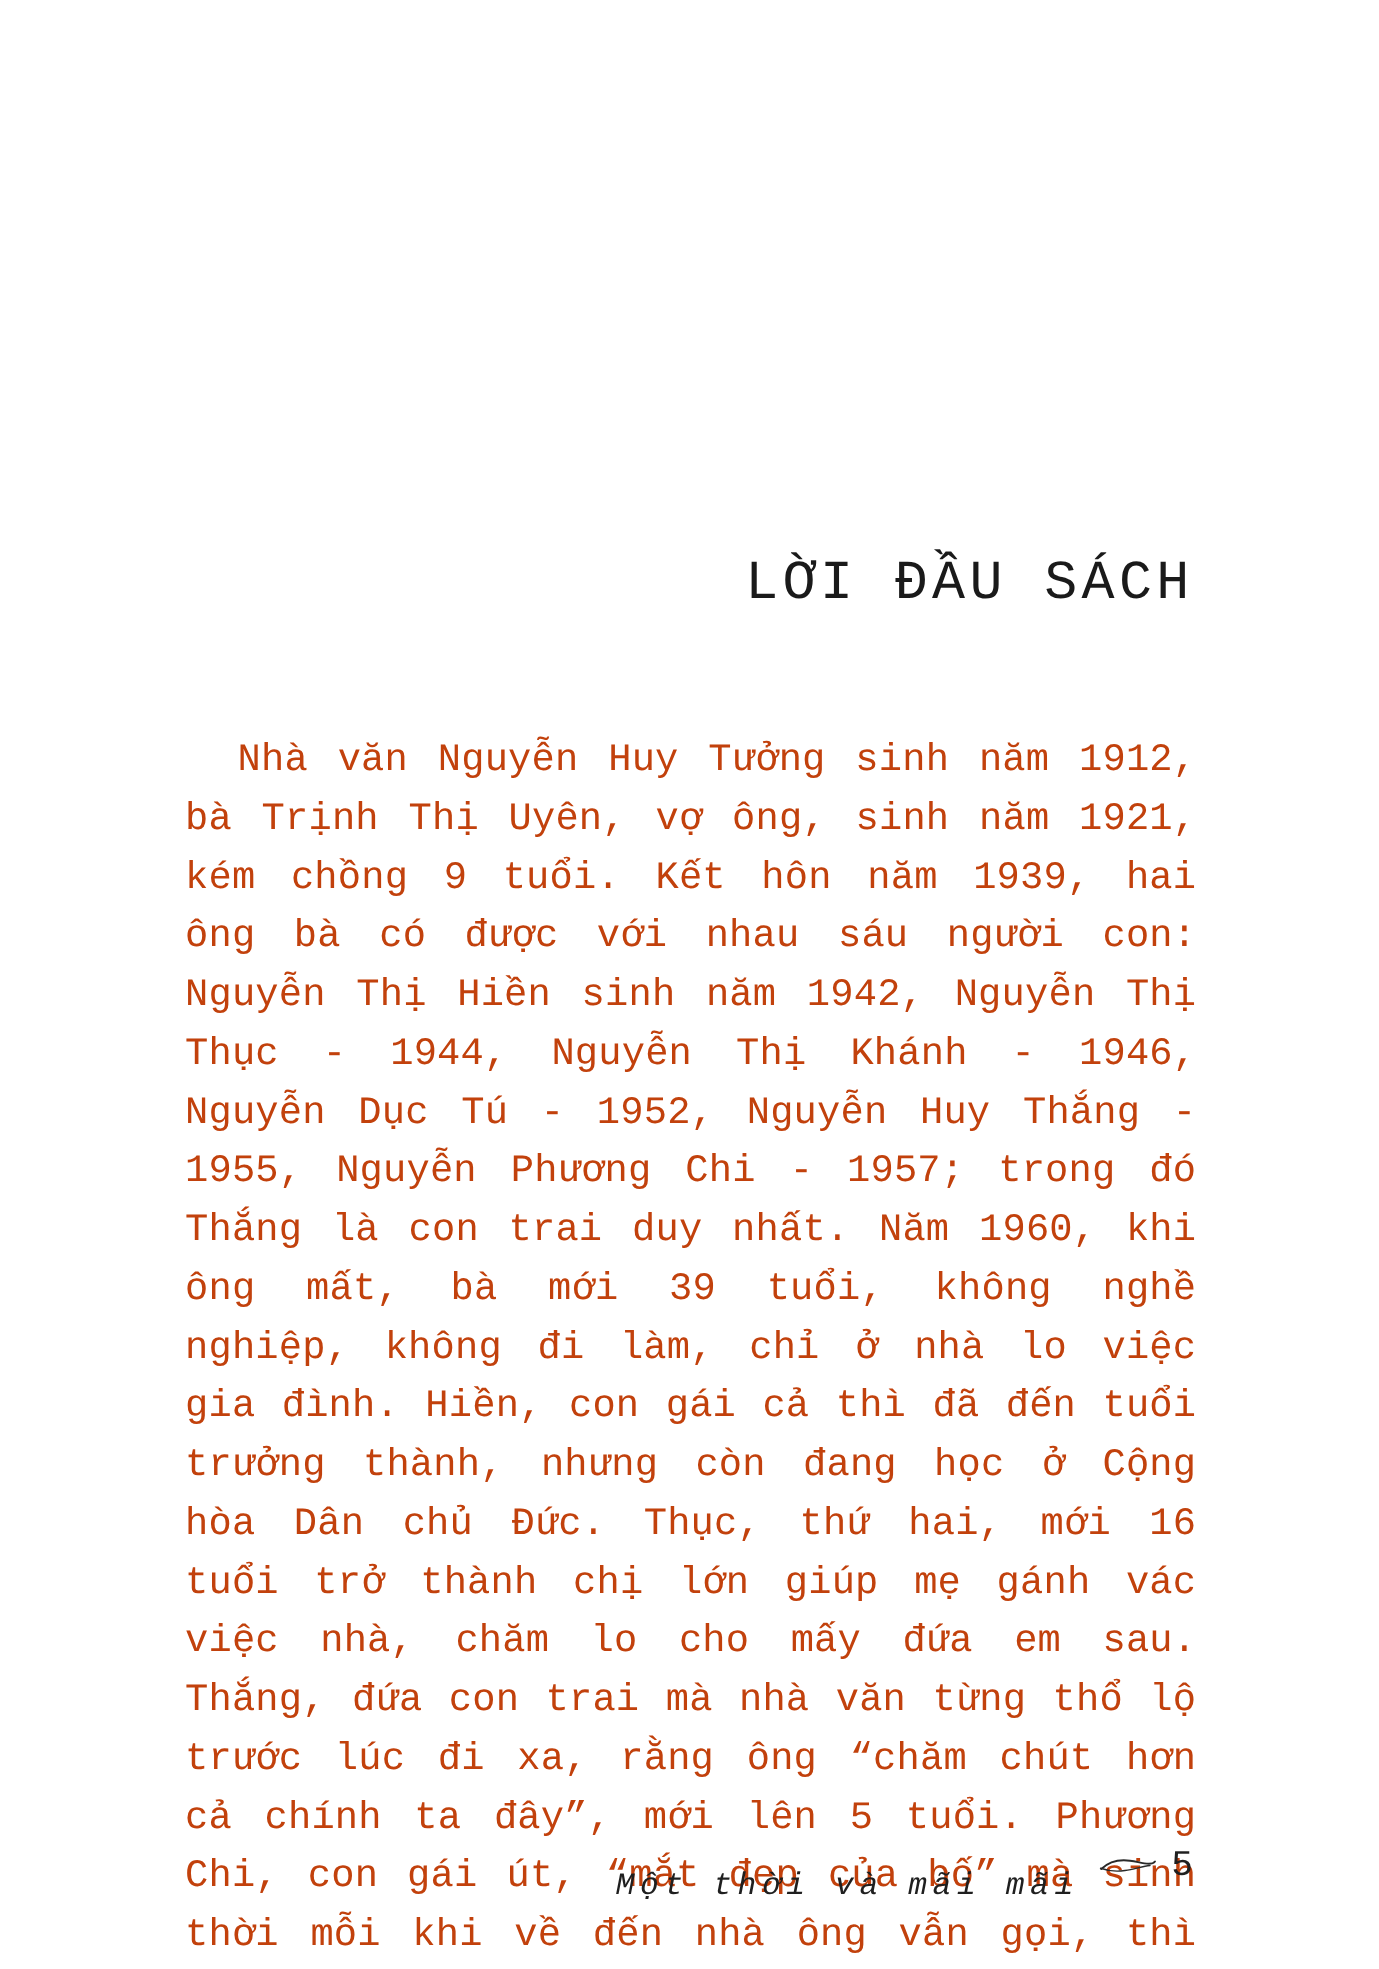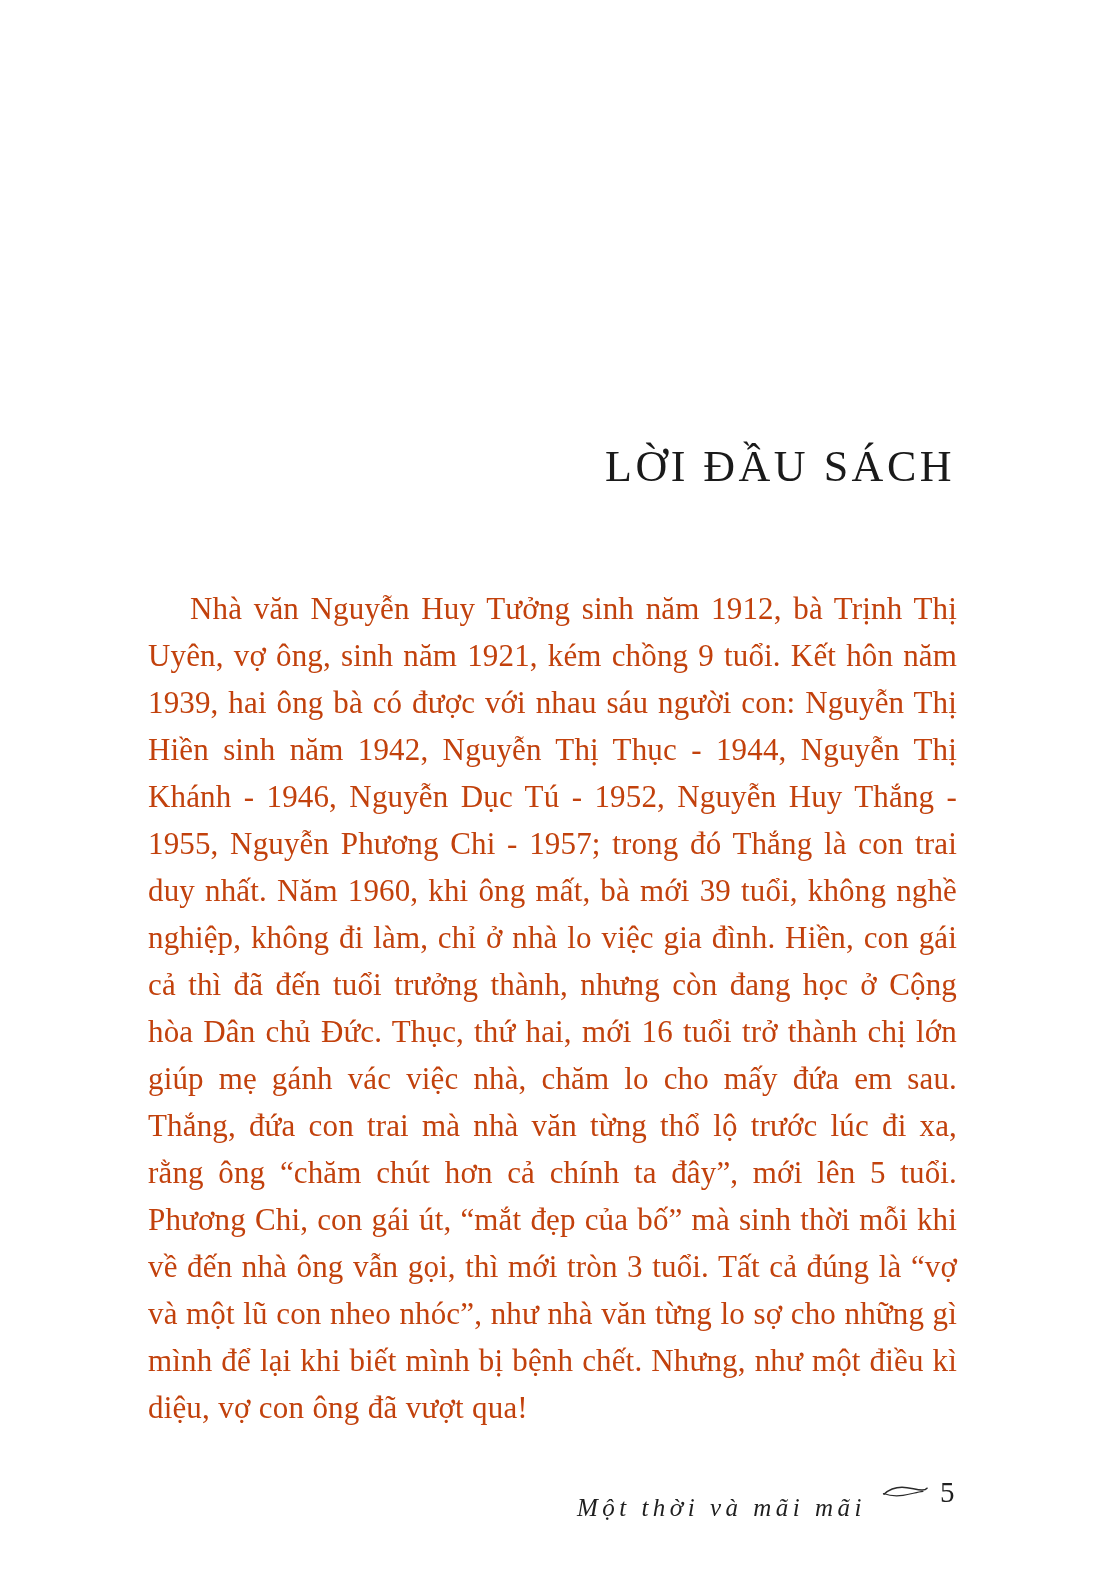--- a/index.html
+++ b/index.html
@@ -7,21 +7,21 @@
     padding: 0;
     background: #ffffff;
   }
 
   .page {
     position: relative;
     width: 1073px;
     height: 1575px;
     background: #ffffff;
     overflow: hidden;
-    font-family: Liberation Serif, serif;
+    font-family: Liberation Mono, monospace;
     color: #1a1a1a;
     -webkit-font-smoothing: antialiased;
   }
 
   
   .chapter-title {
     position: absolute;
     left: 148px;
     top: 412px;
     width: 807px;

